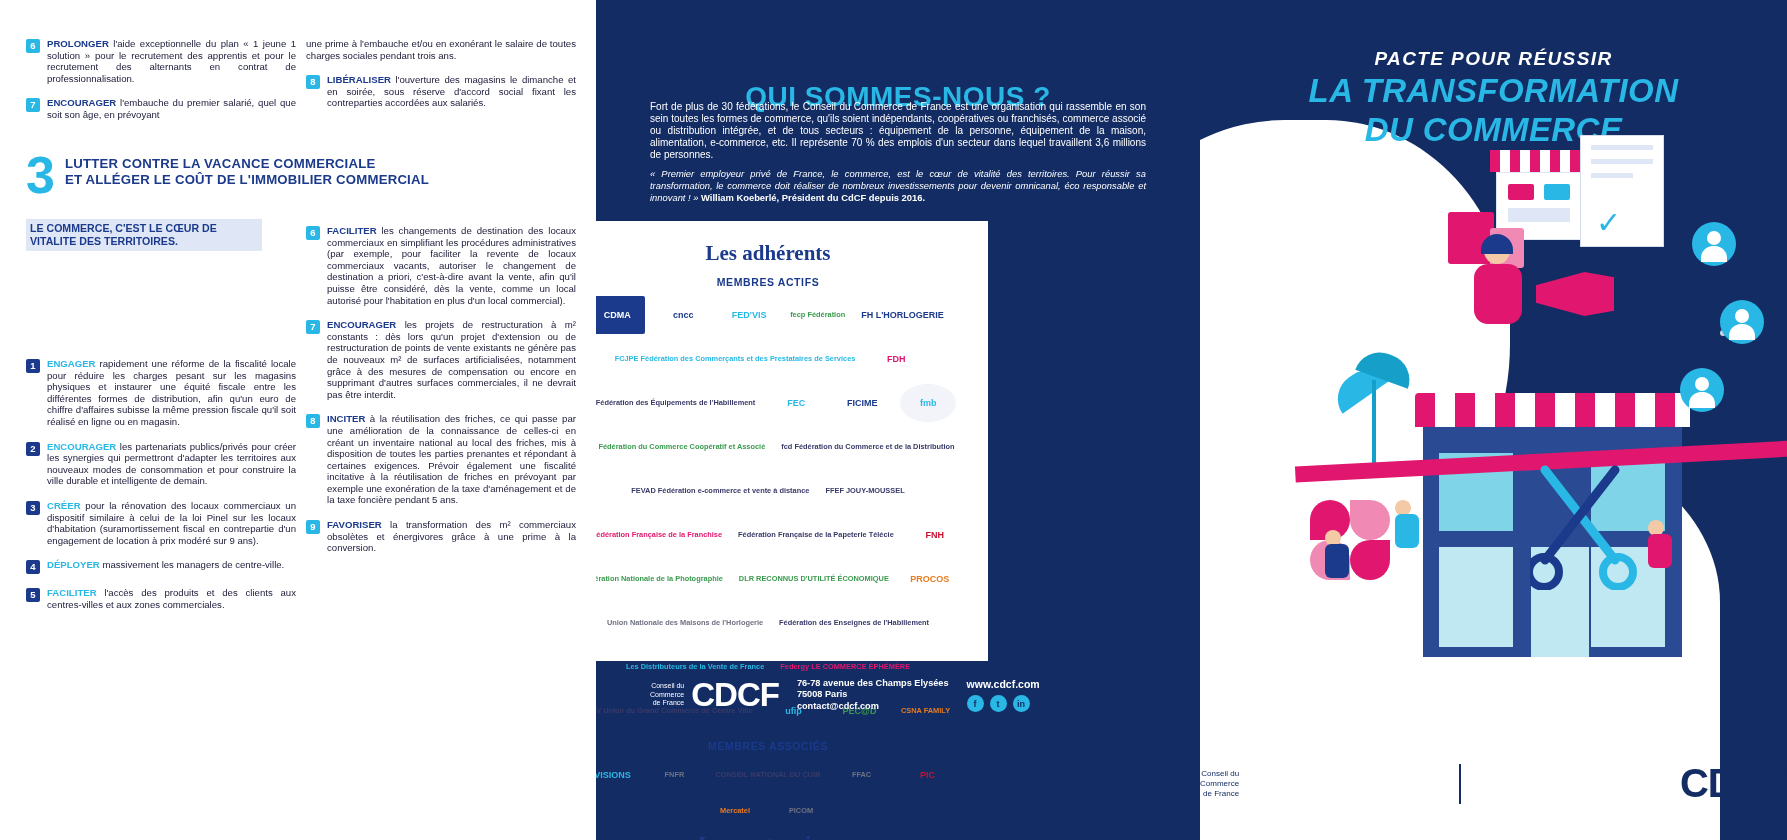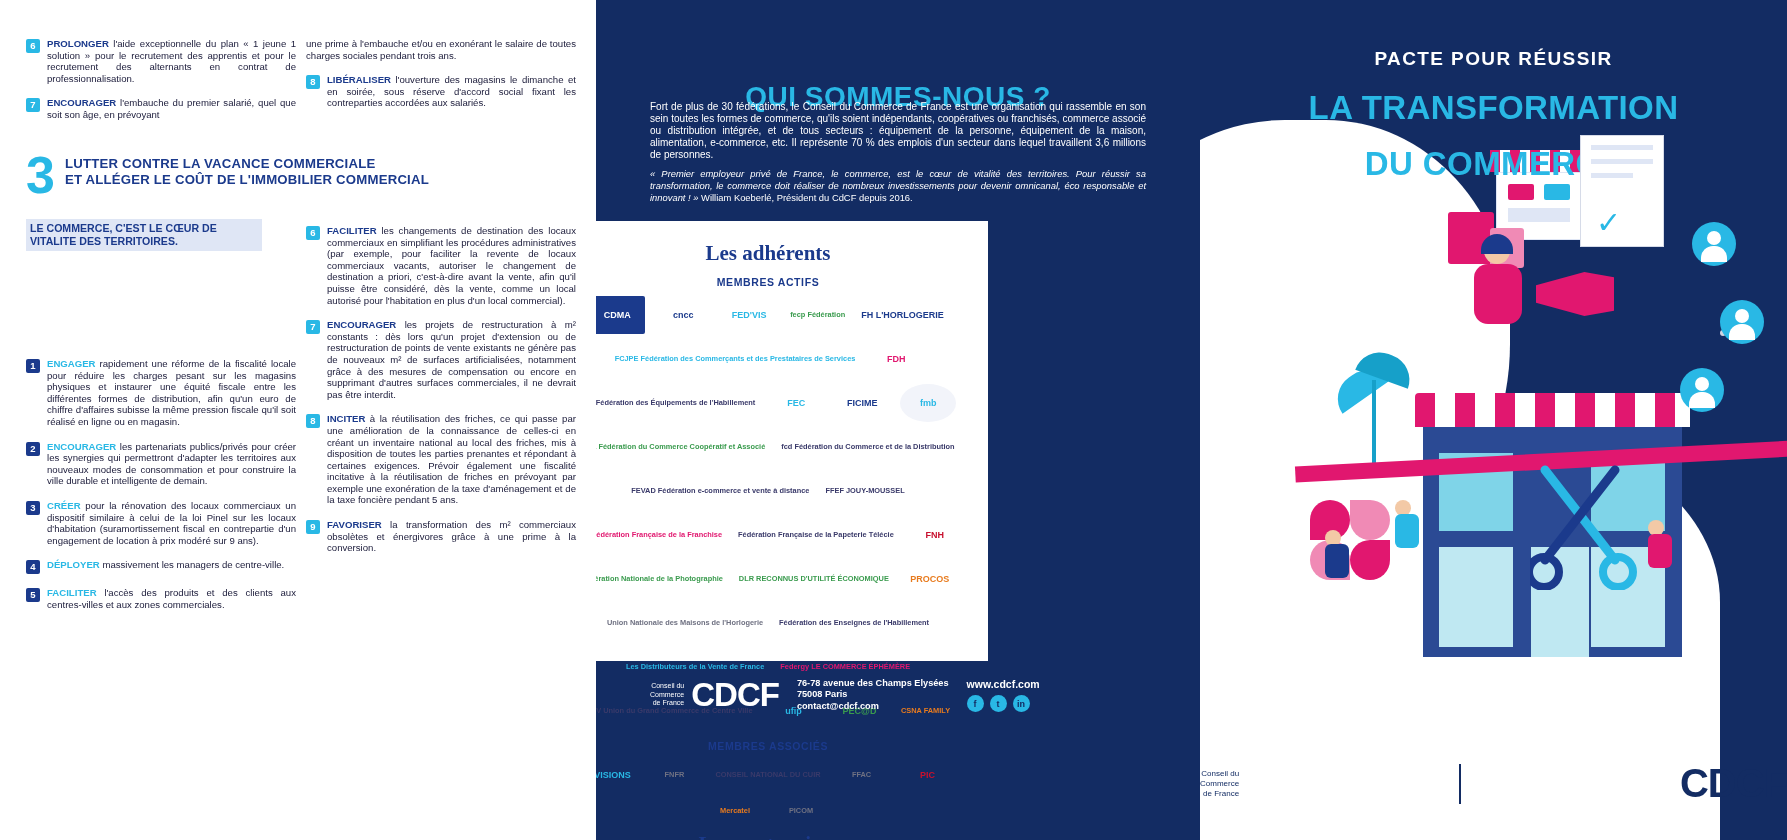--- a/index.html
+++ b/index.html
@@ -65,21 +65,21 @@
     color:#29b8e5;font-size:28px;font-weight:bold;letter-spacing:.5px;margin-top:39px;
   }
   .c-body{
     position:absolute;left:54px;top:101px;width:496px;color:#fff;
     font-size:10px;line-height:12px;text-align:justify;
   }
   .c-quote{
     position:absolute;left:54px;top:168px;width:496px;color:#fff;
     font-size:9.4px;line-height:12px;font-style:italic;text-align:justify;
   }
-  .c-quote b{font-style:normal;font-weight:normal;}
+  .c-quote b{font-style:normal;font-weight:bold;}
 
   .white-card{
     position:absolute;left:548px;top:221px;width:440px;height:440px;background:#fff;
   }
   .card-inner{position:relative;width:100%;height:100%;}
   .card-h1{
     text-align:center;color:#1b3a8c;font-family:"Liberation Serif",serif;
     font-size:21px;font-weight:bold;margin-top:20px;
   }
   .card-h2{
@@ -125,24 +125,24 @@
   }
   .rp-white-blob{
     position:absolute;left:-120px;top:120px;width:430px;height:470px;
     background:#fff;border-radius:50% 45% 55% 50%;
   }
   .rp-white-blob2{
     position:absolute;left:-40px;top:430px;width:560px;height:430px;background:#fff;
     border-radius:45% 40% 0 0;
   }
   .rp-title{
-    position:absolute;top:48px;left:0;width:587px;text-align:center;z-index:6;
+    position:absolute;top:48px;left:0;width:587px;text-align:center;z-index:6;font-style:italic;
   }
   .rp-t1{color:#ffffff;font-size:19px;font-weight:bold;letter-spacing:1.4px;}
-  .rp-t2{color:#29b8e5;font-size:33px;font-weight:bold;letter-spacing:.4px;line-height:37px;margin-top:19px;}
+  .rp-t2{color:#29b8e5;font-size:33px;font-weight:bold;letter-spacing:.4px;line-height:37px;margin-top:2px;}
 
   .shop{
     position:absolute;left:215px;top:393px;width:275px;height:300px;z-index:5;
   }
   .awn{position:absolute;left:0;top:0;width:275px;height:34px;
     background:repeating-linear-gradient(90deg,#e1176f 0 20px,#ffffff 20px 40px);
     border-radius:4px 4px 0 0;}
   .shopbody{position:absolute;left:8px;top:34px;width:259px;height:230px;background:#2b4a94;}
   .win{position:absolute;background:#7fd4e8;}
   .door{position:absolute;left:108px;top:120px;width:58px;height:110px;background:#bfe8f2;}

